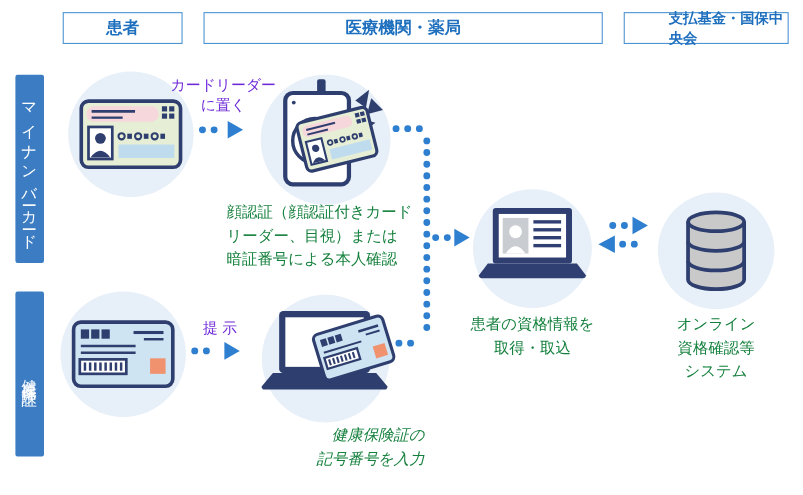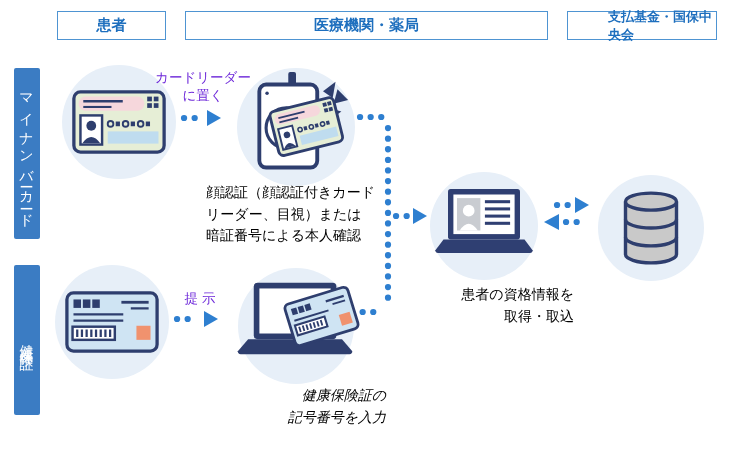--- a/index.html
+++ b/index.html
@@ -39,25 +39,25 @@
   }
   .c1 { left:62px;  top:65px;  width:114px; height:114px; }
   .c2 { left:237px; top:68px;  width:118px; height:118px; overflow:visible; }
   .c3 { left:55px;  top:265px; width:114px; height:114px; }
   .c4 { left:238px; top:268px; width:116px; height:116px; overflow:visible; }
   .c5 { left:430px; top:172px; width:108px; height:108px; }
   .c6 { left:598px; top:175px; width:106px; height:106px; }
   .circle svg { overflow:visible; }
 
   .caption {
-    position:absolute; color:#000000; font-size:14px; line-height:1.55;
+    position:absolute; color:#15803d; font-size:14px; line-height:1.55;
     white-space:pre-line; z-index:3;
   }
   .cap-face   { left:206px; top:182px; width:196px; text-align:left; }
-  .cap-acq    { left:394px; top:284px; width:180px; text-align:right; }
+  .cap-acq    { left:394px; top:284px; width:180px; text-align:center; }
   .cap-online { left:576px; top:284px; width:150px; text-align:center; }
   .cap-input  { left:206px; top:385px; width:180px; text-align:right;font-style:italic; }
 
   .bluelabel {
     position:absolute; color:#6d28d9; font-size:13.5px; line-height:1.35;
     white-space:pre-line; text-align:center; z-index:3;
   }
   .lbl-place   { left:141px; top:69px;  width:124px; }
   .lbl-present { left:168px; top:290px; width:68px; letter-spacing:4px;text-align:center; }
 </style>
@@ -258,14 +258,17 @@
 
   <div class="circle c6">
     <svg width="68" height="80" viewBox="0 0 80 94">
       <path d="M10,16 L10,78 C10,83.5 23.5,88 40,88 C56.5,88 70,83.5 70,78 L70,16" fill="#c9c9c9" stroke="#2e3e6e" stroke-width="4" stroke-linejoin="round"></path>
       <ellipse cx="40" cy="16" rx="30" ry="10" fill="#c9c9c9" stroke="#2e3e6e" stroke-width="4"></ellipse>
       <path d="M10,37 C10,42.5 23.5,47 40,47 C56.5,47 70,42.5 70,37" fill="none" stroke="#2e3e6e" stroke-width="4"></path>
       <path d="M10,58 C10,63.5 23.5,68 40,68 C56.5,68 70,63.5 70,58" fill="none" stroke="#2e3e6e" stroke-width="4"></path>
     </svg>
   </div>
 
+  <div class="caption cap-online">オンライン
+資格確認等
+システム</div>
 
 </div>
 
 </body></html>

